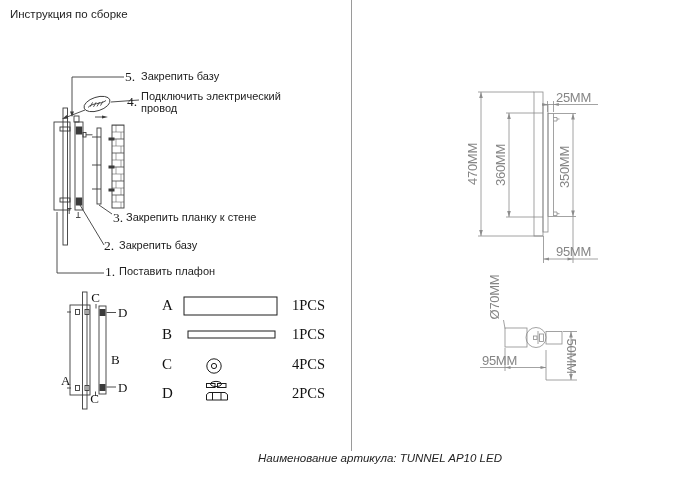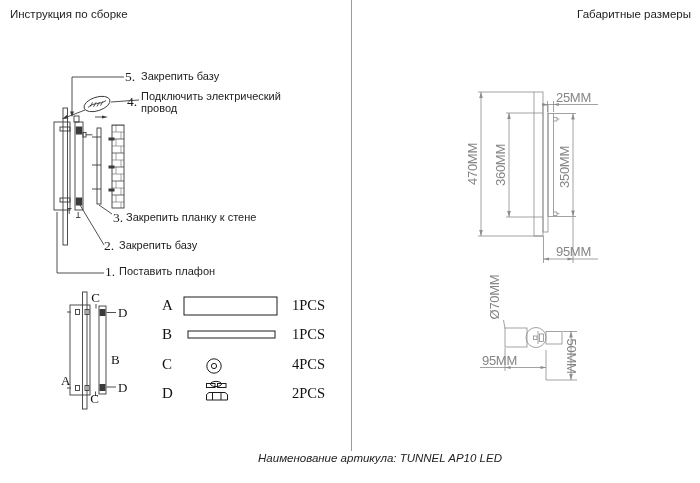--- a/index.html
+++ b/index.html
@@ -24,21 +24,20 @@
   .gr{stroke:#8c8c8c;stroke-width:0.8;fill:none;}
   .grf{fill:#8c8c8c;stroke:none;}
   .blk{stroke:#1c1c1c;stroke-width:1;fill:none;}
 </style>
 </head>
 <body>
 
 <div id="page">
 
   <div class="hdr" id="hdr-left">Инструкция по сборке</div>
-  <div class="hdr" id="hdr-right">Габаритные размеры</div>
   <div id="divider"></div>
 
   <svg width="700" height="483" viewBox="0 0 700 483">
 
     <defs>
       <pattern id="brick" x="112" y="125" width="12" height="14" patternUnits="userSpaceOnUse">
         <path d="M0,0.3 H12 M0,7 H12 M0,13.7 H12 M4,0 V7 M9,7 V14" stroke="#4a4a4a" stroke-width="0.5" fill="none"></path>
       </pattern>
     </defs>
 

